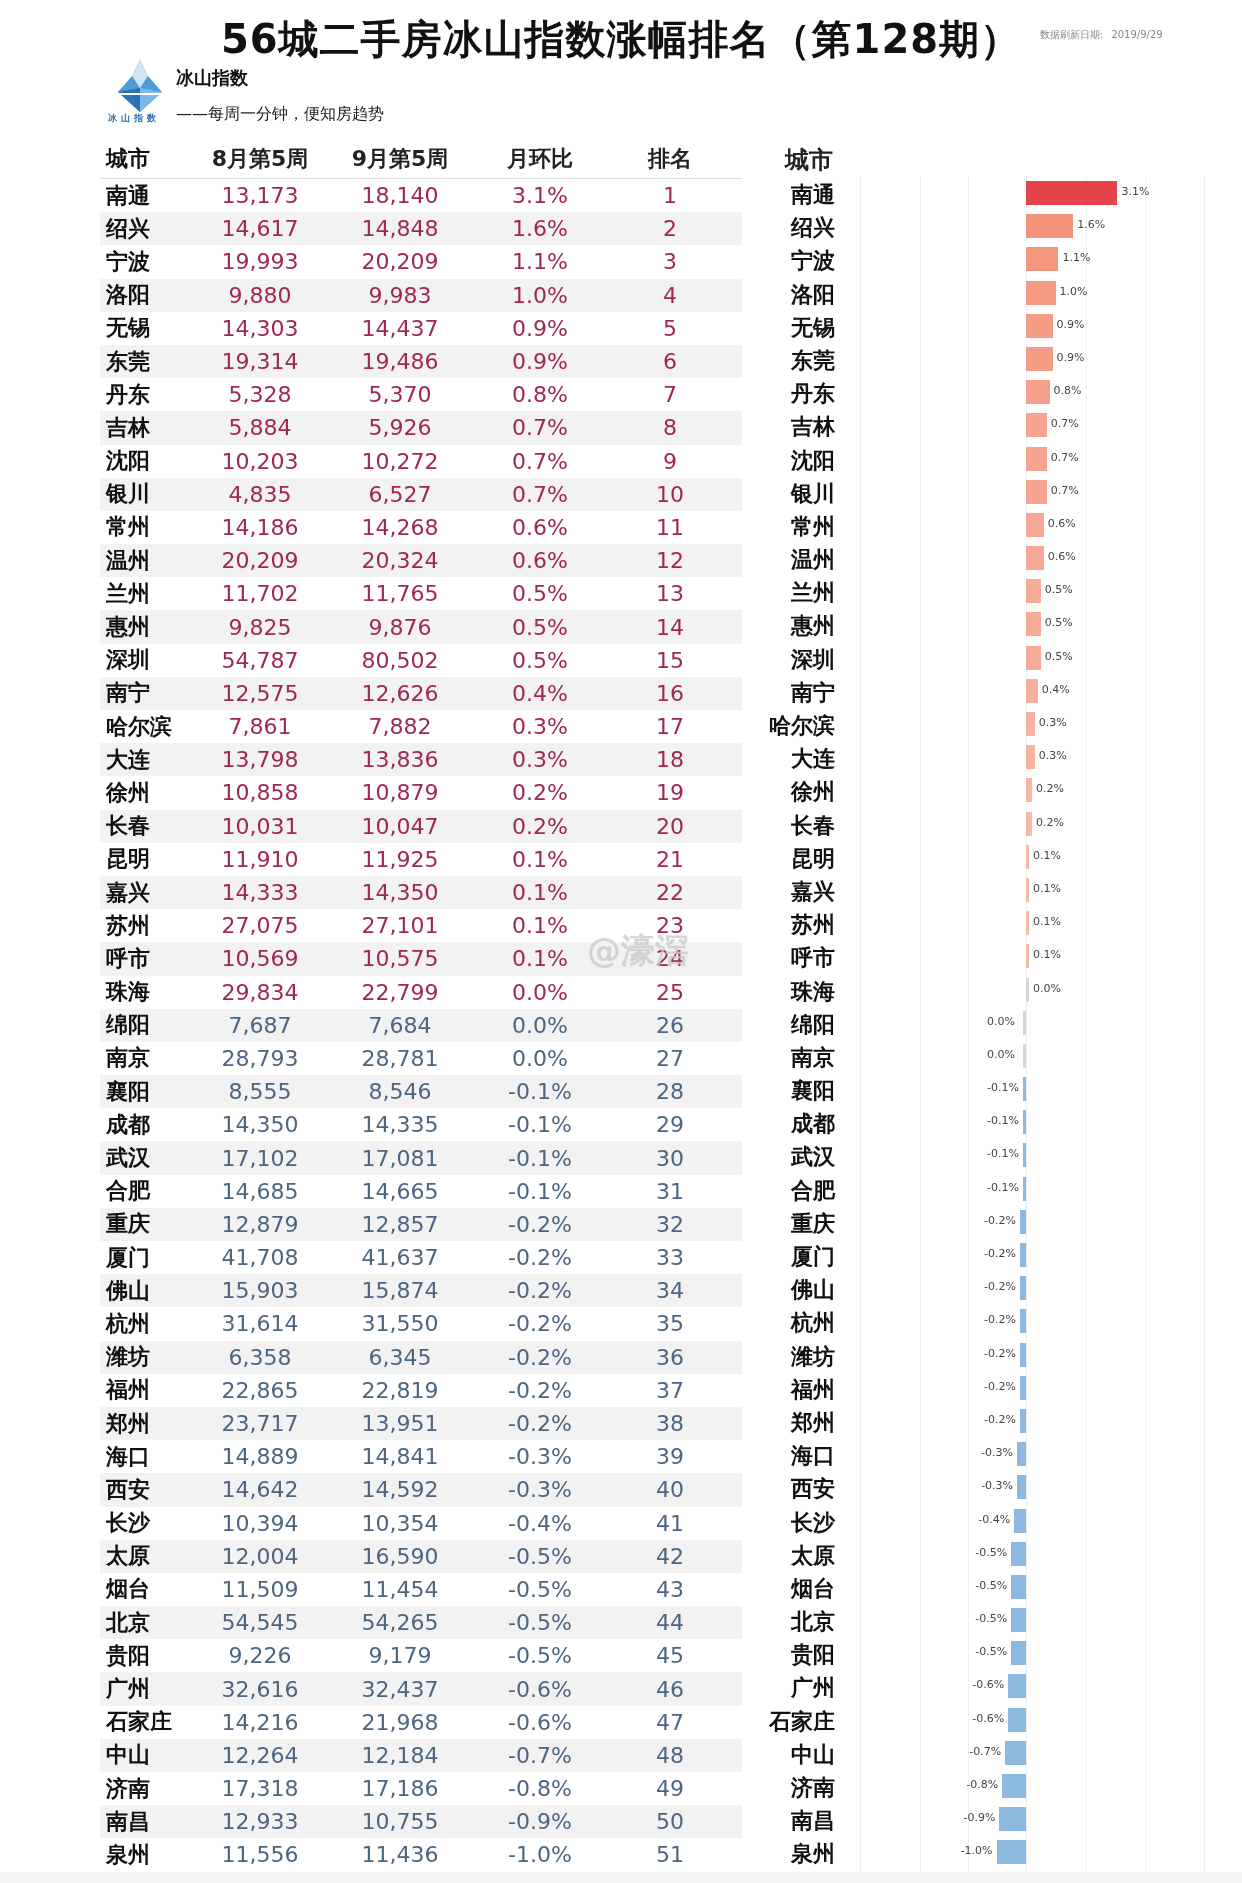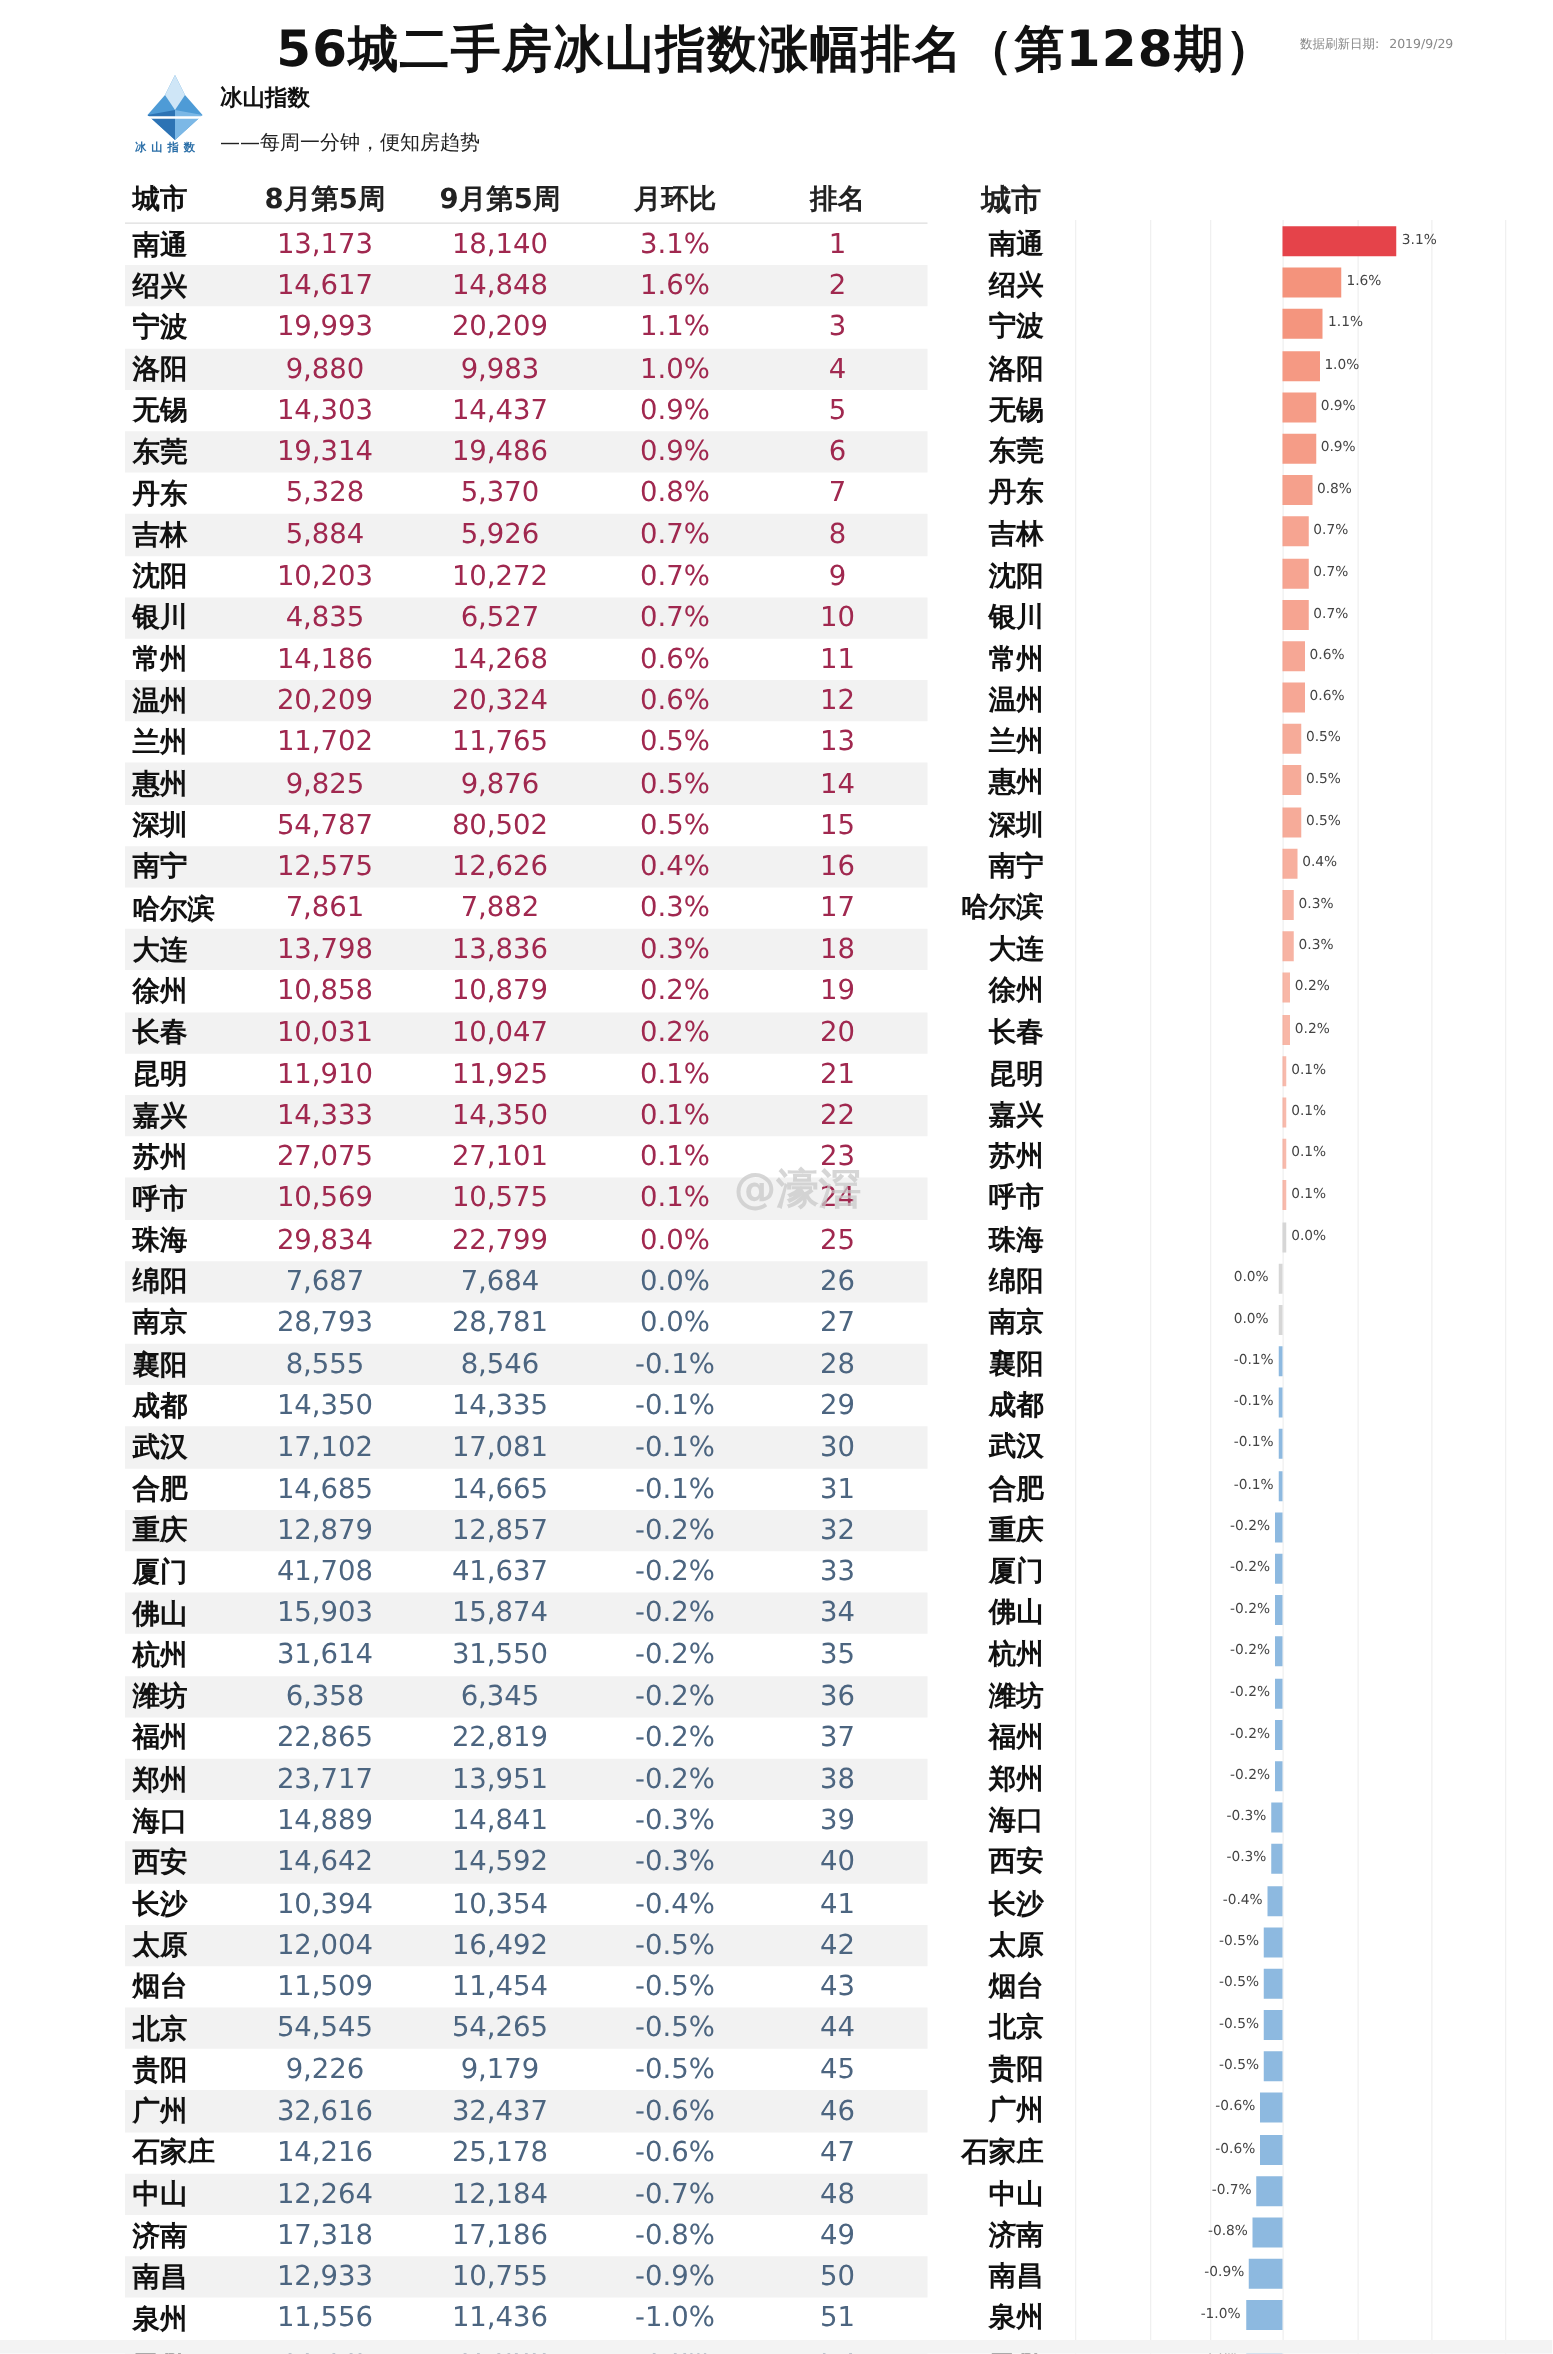--- a/index.html
+++ b/index.html
@@ -345,21 +345,21 @@
       <div class="row">
         <div class="c-city">长沙</div>
         <div class="c-num neg">10,394</div>
         <div class="c-num neg">10,354</div>
         <div class="c-pct neg">-0.4%</div>
         <div class="c-rank neg">41</div>
       </div>
       <div class="row alt">
         <div class="c-city">太原</div>
         <div class="c-num neg">12,004</div>
-        <div class="c-num neg">16,492</div>
+        <div class="c-num neg">16,590</div>
         <div class="c-pct neg">-0.5%</div>
         <div class="c-rank neg">42</div>
       </div>
       <div class="row">
         <div class="c-city">烟台</div>
         <div class="c-num neg">11,509</div>
         <div class="c-num neg">11,454</div>
         <div class="c-pct neg">-0.5%</div>
         <div class="c-rank neg">43</div>
       </div>
@@ -380,21 +380,21 @@
       <div class="row alt">
         <div class="c-city">广州</div>
         <div class="c-num neg">32,616</div>
         <div class="c-num neg">32,437</div>
         <div class="c-pct neg">-0.6%</div>
         <div class="c-rank neg">46</div>
       </div>
       <div class="row">
         <div class="c-city">石家庄</div>
         <div class="c-num neg">14,216</div>
-        <div class="c-num neg">25,178</div>
+        <div class="c-num neg">21,968</div>
         <div class="c-pct neg">-0.6%</div>
         <div class="c-rank neg">47</div>
       </div>
       <div class="row alt">
         <div class="c-city">中山</div>
         <div class="c-num neg">12,264</div>
         <div class="c-num neg">12,184</div>
         <div class="c-pct neg">-0.7%</div>
         <div class="c-rank neg">48</div>
       </div>

